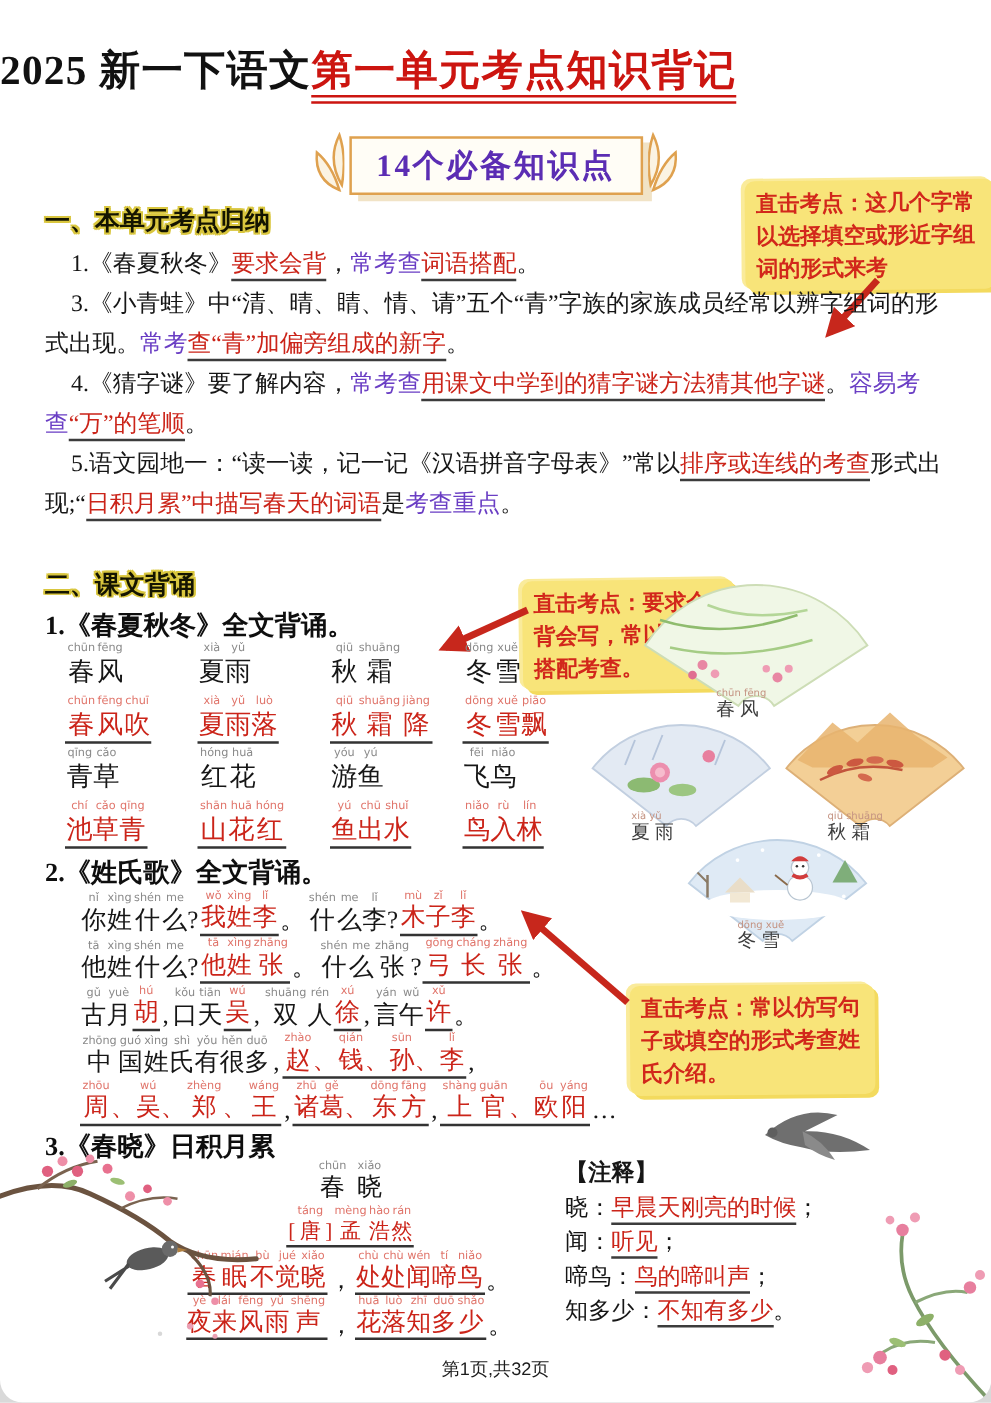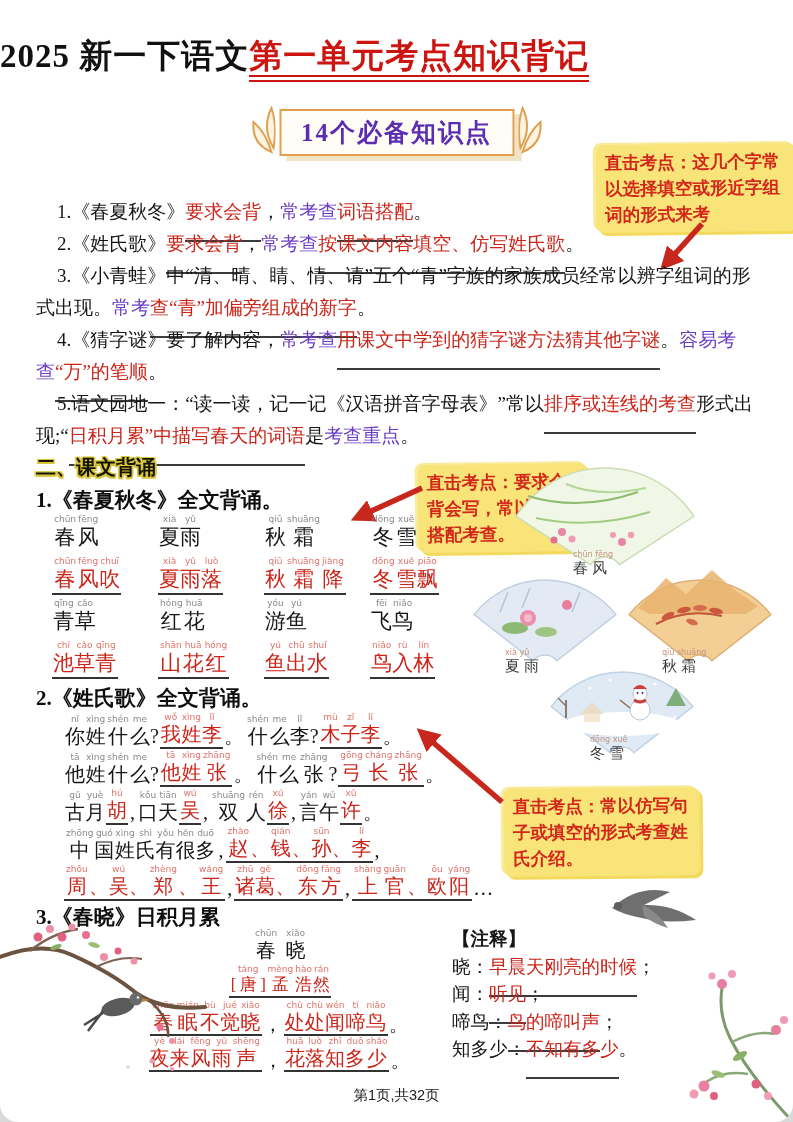--- a/index.html
+++ b/index.html
@@ -21,21 +21,21 @@
   
   .h-major{font-size:20px;font-weight:bold;color:#141400;
     text-shadow:1.5px 1.5px 0 #d9c63e,-1.5px -1.5px 0 #d9c63e,1.5px -1.5px 0 #d9c63e,-1.5px 1.5px 0 #d9c63e,0 1.5px 0 #d9c63e,0 -1.5px 0 #d9c63e,1.5px 0 0 #d9c63e,-1.5px 0 0 #d9c63e;}
   .h-sub{font-size:21px;font-weight:bold;color:#0e0e0e;}
 
   
   .sec1-body{left:36px;top:196px;width:728px;font-size:19px;line-height:32px;}
   .sec1-body p{margin:0;text-indent:1.1em;}
   .seg-k{color:#161616;}
   .seg-p{color:#6a3ec4;margin-top:36px;}
-  .seg-ru{color:#cb2419;border-bottom:2px solid #3c3c3c;padding-bottom:18px;}
+  .seg-ru{color:#cb2419;border-bottom:2px solid #3c3c3c;padding-bottom:1px;}
 
   
   .rseg{display:inline-flex;padding:0 1px;vertical-align:bottom;}
   .rseg.seg-ru{border-bottom:2px solid #333;}
   .rcol{display:inline-flex;flex-direction:column;align-items:center;min-width:7px;}
   .rpy{font-family:"DejaVu Sans",sans-serif;font-size:9px;line-height:10px;height:10px;white-space:nowrap;padding:0 1px;}
   .rhan{font-size:21px;line-height:27px;}
   .rseg.seg-k .rpy{color:#8a8a8a;}
   .rseg.seg-ru .rpy,.rseg.seg-r .rpy{color:#e0746a;}
   .rseg.seg-k .rhan{color:#161616;}
@@ -102,23 +102,23 @@
   <div class="abs callout callout1">直击考点：这几个字常以选择填空或形近字组词的形式来考</div>
   <svg class="abs" style="left:628px;top:220px;" width="90" height="68" viewBox="0 0 90 68">
     <defs>
         <marker id="ah1" viewBox="0 0 10 10" refX="7.5" refY="5" markerWidth="4.2" markerHeight="4.2" orient="auto-start-reverse">
           <path d="M0 0L10 5L0 10z" fill="#c7271c"></path>
         </marker>
       </defs>
     <line x1="74" y1="4" x2="36" y2="46" stroke="#c7271c" stroke-width="5.5" marker-end="url(#ah1)"></line>
   </svg>
 
+  <div class="abs h-major" style="left:36px;top:163px;">一、本单元考点归纳</div>
   <div class="abs sec1-body">
     <p><span class="seg seg-k">1.《春夏秋冬》</span><span class="seg seg-ru">要求会背</span><span class="seg seg-k">，</span><span class="seg seg-p">常考查</span><span class="seg seg-ru">词语搭配</span><span class="seg seg-k">。</span></p>
-    <p><span class="seg seg-k">2.《姓氏歌》</span><span class="seg seg-ru">要求会背</span><span class="seg seg-k">，</span><span class="seg seg-p">常考查</span><span class="seg seg-ru">按课文内容填空、仿写姓氏歌</span><span class="seg seg-k">。</span></p>
     <p><span class="seg seg-k">3.《小青蛙》中“清、晴、睛、情、请”五个“青”字族的家族成员经常以辨字组词的形式出现。</span><span class="seg seg-p">常考</span><span class="seg seg-ru">查“青”加偏旁组成的新字</span><span class="seg seg-k">。</span></p>
     <p><span class="seg seg-k">4.《猜字谜》要了解内容，</span><span class="seg seg-p">常考查</span><span class="seg seg-ru">用课文中学到的猜字谜方法猜其他字谜</span><span class="seg seg-k">。</span><span class="seg seg-p">容易考查</span><span class="seg seg-ru">“万”的笔顺</span><span class="seg seg-k">。</span></p>
     <p><span class="seg seg-k">5.语文园地一：“读一读，记一记《汉语拼音字母表》”常以</span><span class="seg seg-ru">排序或连线的考查</span><span class="seg seg-k">形式出现;“</span><span class="seg seg-ru">日积月累”中描写春天的词语</span><span class="seg seg-k">是</span><span class="seg seg-p">考查重点</span><span class="seg seg-k">。</span></p>
   </div>
 
   <div class="abs h-major" style="left:36px;top:454px;">二、课文背诵</div>
   <div class="abs h-sub" style="left:36px;top:486px;">1.《春夏秋冬》全文背诵。</div>
 
   <div class="abs callout callout2">直击考点：要求会背会写，常以词语搭配考查。</div>
   <svg class="abs" style="left:336px;top:478px;" width="92" height="52" viewBox="0 0 92 52">

